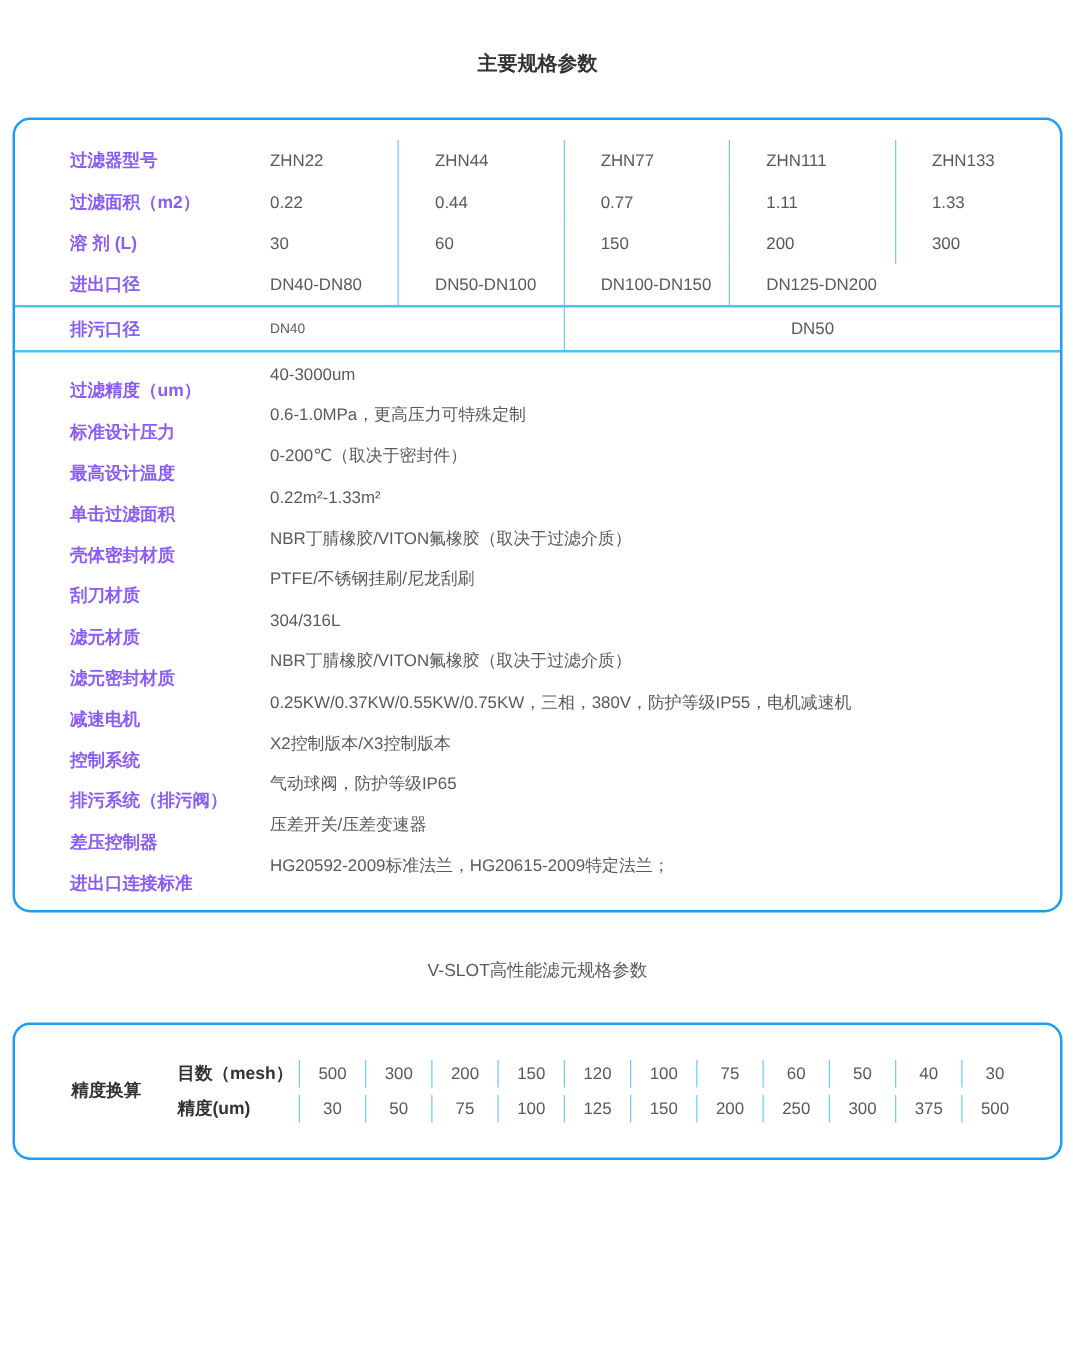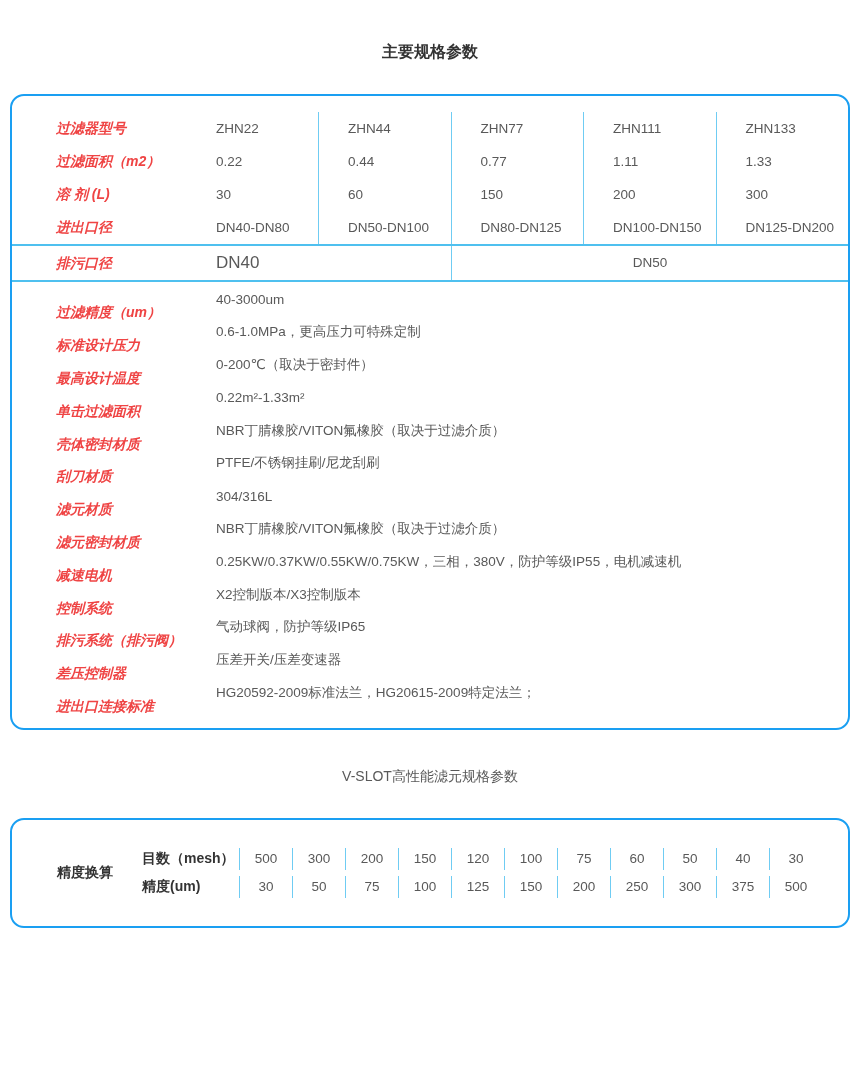--- a/index.html
+++ b/index.html
@@ -8,31 +8,31 @@
 
   .title1 { padding-top: 42px; text-align: center; font-size: 16px; font-weight: 600; color: #333; line-height: 20px; }
   .title2 { margin-top: 36px; text-align: center; font-size: 14px; font-weight: 400; color: #595959; line-height: 20px; margin-bottom: 32px; }
 
   .box { width: 840px; margin: 0 auto; border: 2px solid #1a9ff2; border-radius: 14px; background: #fff; }
   .box1 { margin-top: 32px; padding: 16px 0 19px 44px; }
 
   
   .mtable { display: grid; grid-template-columns: 160px 102px repeat(4, 1fr); width: 792px; }
   .mtable .cell { height: 33px; line-height: 33px; white-space: nowrap; overflow: visible; }
-  .lab { font-size: 14px; font-weight: 600; color: #ef4444; font-style: italic; }
+  .lab { font-size: 14px; font-weight: 600; color: #8b5cf6; }
   .val { font-size: 13.5px; color: #595959; }
   .mtable .val { border-left: 1px solid #6fccf3; padding-left: 29px; }
   .mtable .val.first { border-left: none; padding-left: 0; }
 
   .hline { width: 836px; height: 2px; margin-left: -44px; background: #4fc0ef; }
 
   
   .drain { display: flex; align-items: flex-end; height: 34px; width: 792px; }
   .drain .lab { width: 160px; line-height: 34px; }
-  .drain-left { width: 235px; line-height: 34px; font-size: 17px; color: #595959; }
+  .drain-left { width: 235px; line-height: 34px; font-size: 11px; color: #595959; }
   .drain-right { flex: 1; line-height: 34px; font-size: 13.5px; color: #595959; text-align: center; border-left: 1px solid #6fccf3; }
 
   
   .specs { padding-top: 1px; }
   .srow { display: flex; align-items: center; height: 32.8px; }
   .srow .lab { width: 160px; margin-top: 28px; }
   .sval { font-size: 13.5px; color: #595959; white-space: nowrap; }
 
   
   .box2 { height: 110px; display: flex; align-items: center; }
@@ -70,21 +70,20 @@
       <div class="cell lab">溶 剂 (L)</div>
       <div class="cell val first">30</div>
       <div class="cell val">60</div>
       <div class="cell val">150</div>
       <div class="cell val">200</div>
       <div class="cell val">300</div>
 
       <div class="cell lab">进出口径</div>
       <div class="cell val first">DN40-DN80</div>
       <div class="cell val">DN50-DN100</div>
-      <div class="cell val">DN80-DN125</div>
       <div class="cell val">DN100-DN150</div>
       <div class="cell val">DN125-DN200</div>
     </div>
 
     <div class="hline"></div>
 
     <div class="drain">
       <div class="lab">排污口径</div>
       <div class="drain-left">DN40</div>
       <div class="drain-right">DN50</div>

